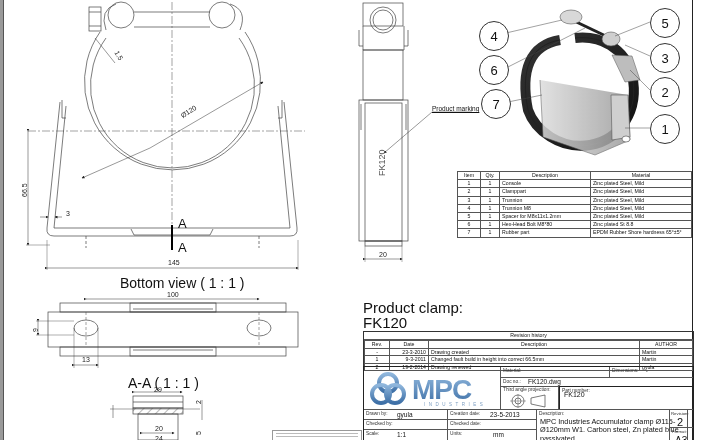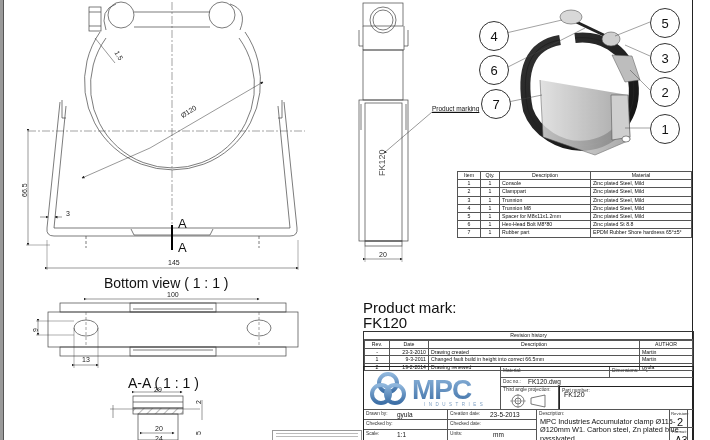--- a/index.html
+++ b/index.html
@@ -179,21 +179,21 @@
 </svg>
 
 <div class="dim" style="left:114px;top:52px;transform:rotate(60deg);">1.5</div>
 <div class="dim" style="left:180px;top:108px;transform:rotate(-32deg);">Ø120</div>
 <div class="dim rot" style="left:21px;top:197px;">66.5</div>
 <div class="dim" style="left:66px;top:210px;">3</div>
 <div class="dim" style="left:168px;top:259px;">145</div>
 <div class="section-letter" style="left:178px;top:216px;">A</div>
 <div class="section-letter" style="left:178px;top:240px;">A</div>
 
-<div class="view-title" style="left:104px;top:275px;">Bottom view ( 1 : 1 )</div>
+<div class="view-title" style="left:120px;top:275px;">Bottom view ( 1 : 1 )</div>
 <div class="dim" style="left:167px;top:291px;">100</div>
 <div class="dim rot" style="left:32px;top:332px;">9</div>
 <div class="dim" style="left:82px;top:356px;">13</div>
 
 <div class="view-title" style="left:128px;top:375px;">A-A ( 1 : 1 )</div>
 <div class="dim" style="left:154px;top:386px;">29</div>
 <div class="dim rot" style="left:195px;top:404px;">2</div>
 <div class="dim rot" style="left:195px;top:435px;">5</div>
 <div class="dim" style="left:155px;top:425px;">20</div>
 <div class="dim" style="left:155px;top:435px;">24</div>
@@ -257,21 +257,21 @@
   <tr>
         <td class="c">7</td>
         <td class="c">1</td>
         <td>Rubber part</td>
         <td>EPDM Rubber Shore hardness 65°±5°</td>
       </tr>
 </tbody>
   </table>
 
 <div class="product-mark">
-  <div>Product mark:</div>
+  <div>Product clamp:</div>
   <div>FK120</div>
 </div>
 
 <div class="rev">
   <div class="cap">Revision history</div>
   <table>
     <tbody>
         <tr>
       <td style="width:20px;text-align:center">Rev.</td>
       <td style="width:34px;text-align:center">Date</td>

